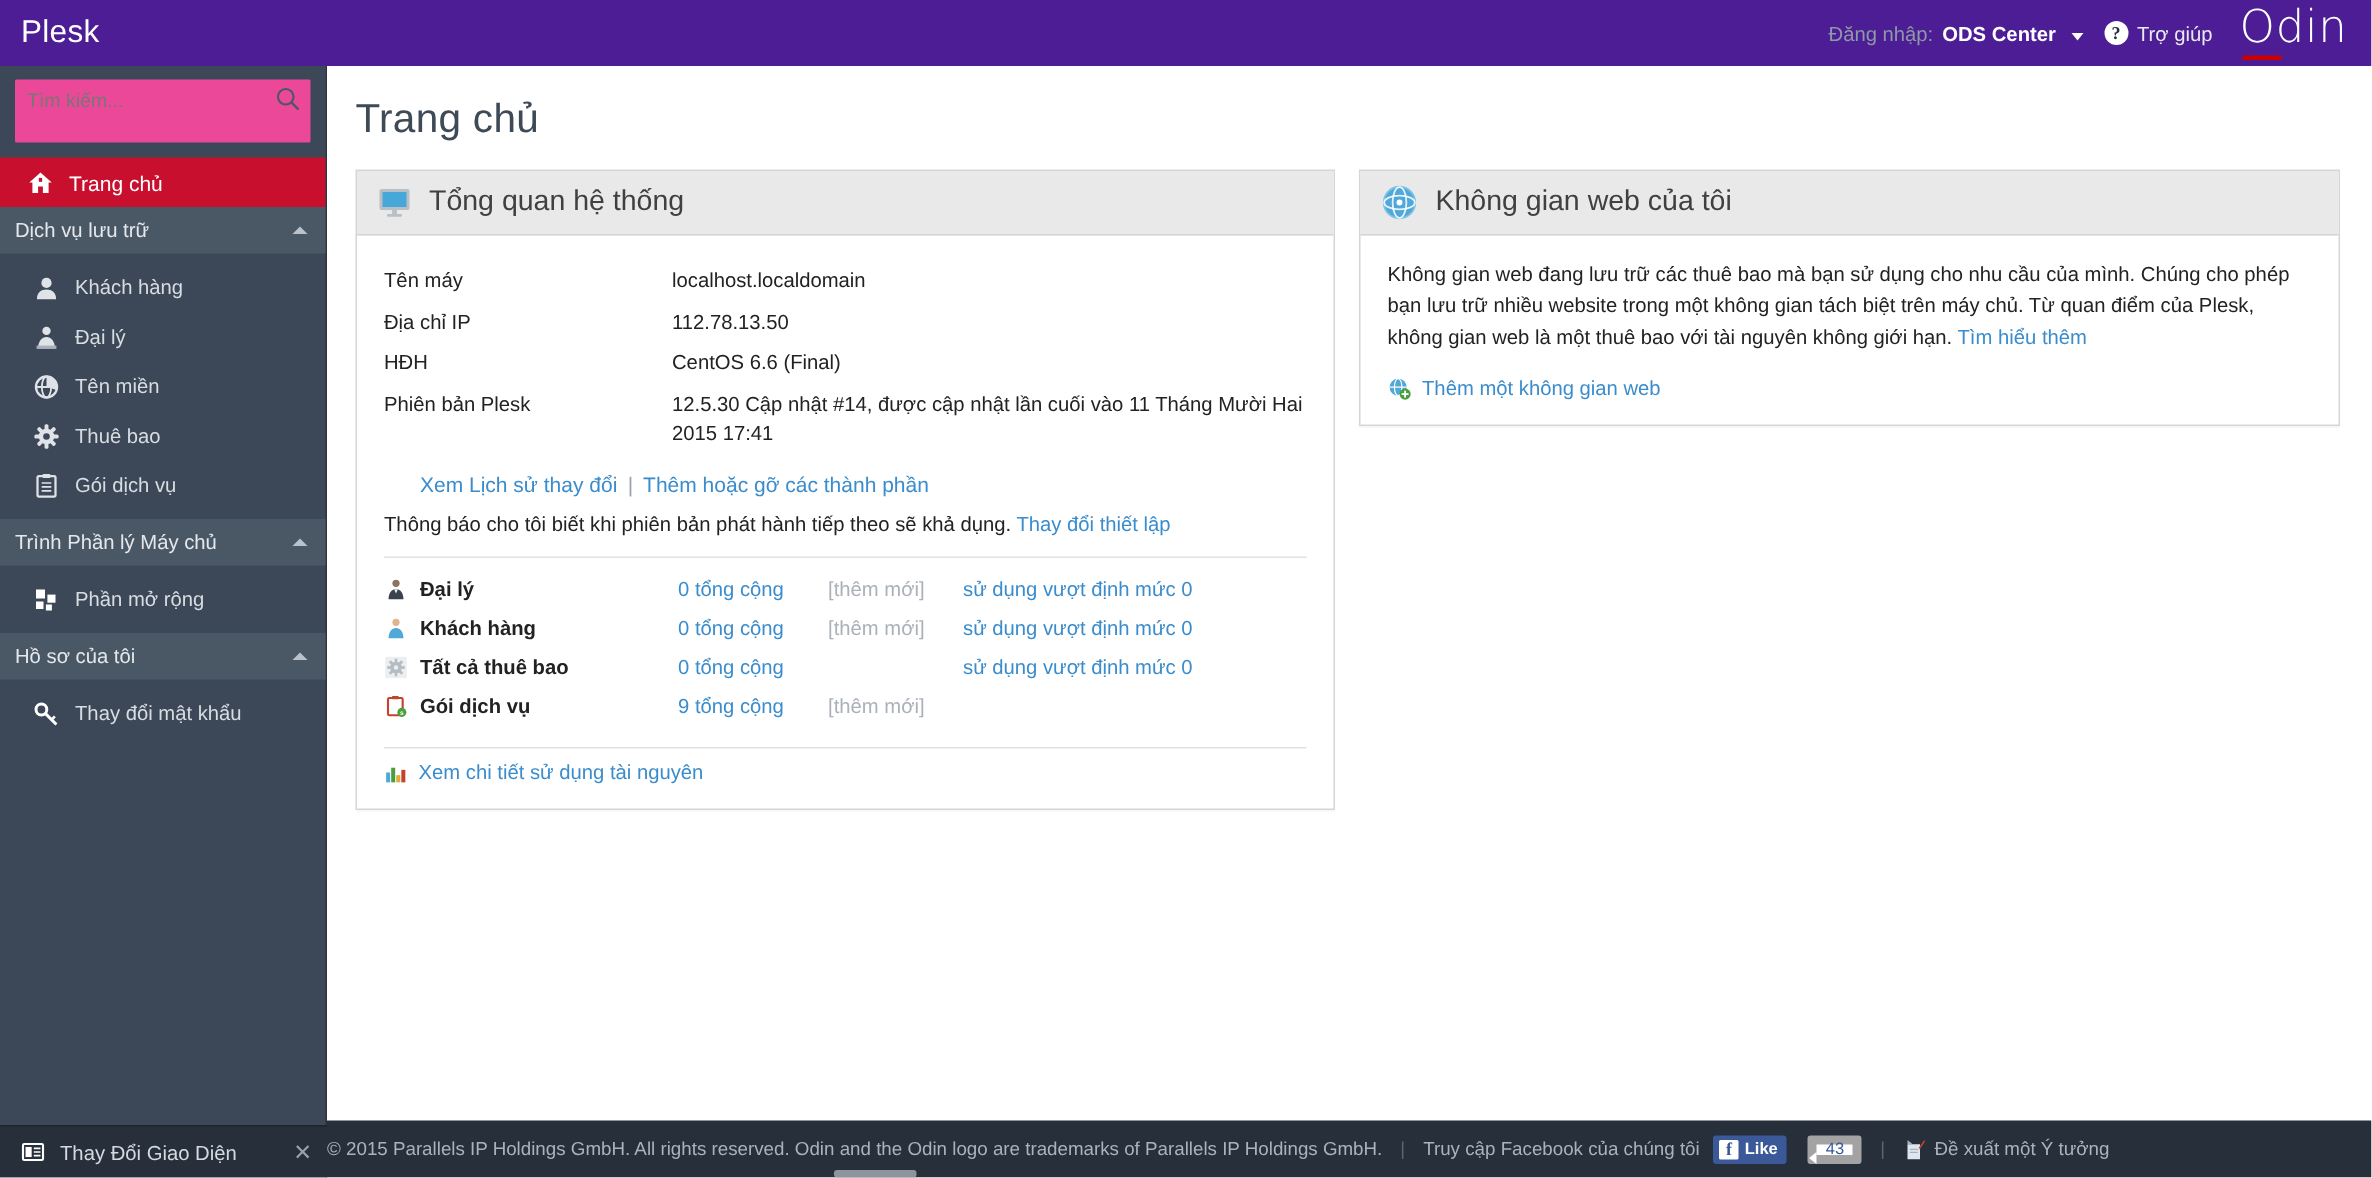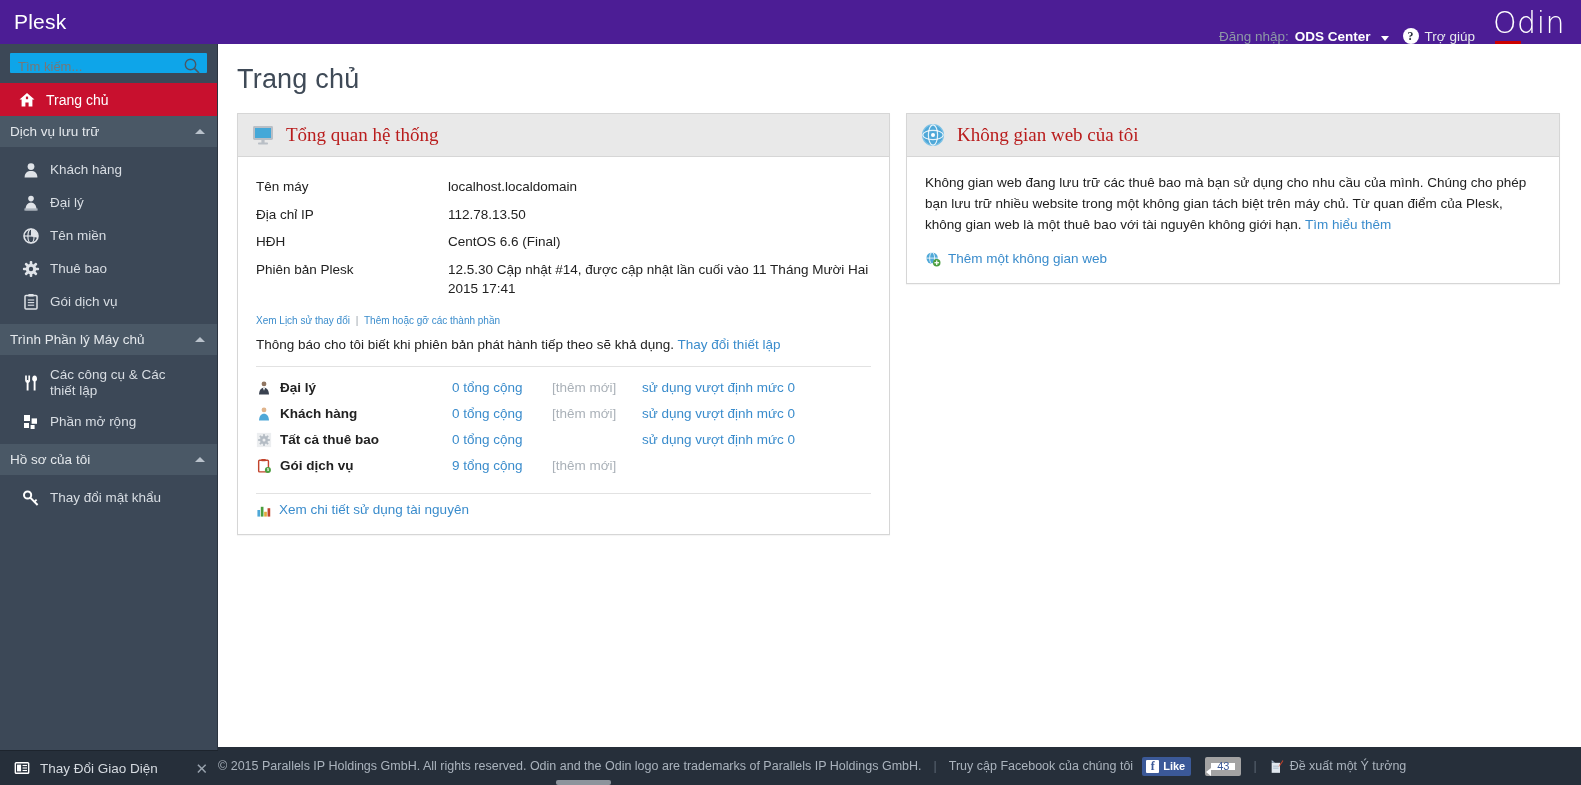--- a/index.html
+++ b/index.html
@@ -14,21 +14,21 @@
   
   .topbar {
     position: absolute; top: 0; left: 0; width: 1581px; height: 44px;
     background: #4c1d95;
     display: flex; align-items: center;
   }
   .brand {
     color: #ffffff; font-size: 21px; padding-left: 14px; letter-spacing: .2px;
   }
   .topbar-right {
-    margin-left: auto; display: flex; align-items: flex-end;
+    margin-left: auto; display: flex; align-items: center;
     padding-right: 16px; gap: 14px; height: 100%;
   }
   .login-wrap { display: flex; align-items: baseline; gap: 6px; }
   .login-label { color: #8e99a6; font-size: 13.5px; }
   .login-user { color: #ffffff; font-size: 13.5px; font-weight: bold; }
   .caret-down {
     display: inline-block; width: 0; height: 0; margin-left: 4px;
     border-left: 4px solid transparent; border-right: 4px solid transparent;
     border-top: 5px solid #ffffff;
   }
@@ -53,21 +53,21 @@
   
   .sidebar {
     position: absolute; top: 44px; left: 0; width: 218px; height: 741px;
     background: #3c4857;
     border-right: 1px solid #2b3440;
   }
   .search-row {
     background: #3c4857; padding: 9px 10px 10px 10px;
   }
   .search-box {
-    position: relative; background: #0ea5e9; height: 20px; border-radius: 1px;
+    position: relative; background: #ec4899; height: 42px; border-radius: 1px;
   }
   .search-box input {
     width: 100%; height: 26px; border: 0; outline: none;
     padding: 0 28px 0 8px; font-size: 13px; color: #333;
     font-family: "Liberation Sans", sans-serif; background: transparent;
   }
   .search-box input::placeholder { color: #777; }
   .search-ico {
     position: absolute; right: 6px; top: 4px; width: 18px; height: 18px;
     pointer-events: none;
@@ -124,36 +124,36 @@
     box-shadow: 0 1px 1px rgba(0,0,0,.04);
   }
   .card-left { width: 653px; }
   .card-right { width: 654px; }
   .card-head {
     background: #e9e9e9; border-bottom: 1px solid #d6d6d6;
     display: flex; align-items: center; gap: 11px;
     height: 43px; padding-left: 13px;
   }
   .card-head h2 {
-    font-size: 19px; font-weight: normal; color: #b91c1c; font-family: Liberation Serif, serif;
+    font-size: 19px; font-weight: normal; color: #404040;
   }
   .card-body { padding: 16px 18px 16px 18px; }
 
   .sysinfo { width: 100%; border-collapse: collapse; }
   .sysinfo td {
     font-size: 13.5px; color: #222; padding: 4px 0; vertical-align: top;
     line-height: 1.45;
   }
   .sysinfo td.k { width: 192px; color: #222; }
   .sysinfo td.v { color: #222; }
 
   a.lnk { color: #3a8ccc; text-decoration: none; cursor: pointer; }
   .sep-pipe { color: #9aa3ab; padding: 0 3px; }
 
-  .links-row { margin-top: 12px; font-size: 10px; }
+  .links-row { margin-top: 12px; font-size: 14px; margin-left: 24px; }
   .notice-row { margin-top: 11px; font-size: 13.5px; color: #222; }
   .hr { border-top: 1px solid #e2e2e2; margin: 14px 0 8px 0; }
 
   .stats { width: 100%; border-collapse: collapse; }
   .stats td { padding: 5px 0; font-size: 13.5px; vertical-align: middle; }
   .stats td.name { font-weight: bold; color: #222; width: 196px; }
   .stats td.name .row-in { display: flex; align-items: center; gap: 8px; }
   .stats td.total { width: 100px; }
   .stats td.add { width: 90px; color: #aab1b8; }
   .stats td.over { }
@@ -290,29 +290,20 @@
         </svg>
         <span class="lbl">Gói dịch vụ</span>
       </div>
     </div>
 
     <div class="nav-section">
       <span>Trình Phần lý Máy chủ</span>
       <span class="chev"></span>
     </div>
     <div class="nav-sub">
-      <div class="nav-item two-line">
-        <svg class="ico" viewBox="0 0 18 18">
-          <path d="M4 1.5 v5 a1.6 1.6 0 0 0 3.2 0 v-5" fill="none" stroke="#ffffff" stroke-width="1.7"></path>
-          <line x1="5.6" y1="6" x2="5.6" y2="16.5" stroke="#ffffff" stroke-width="1.9"></line>
-          <path d="M12.6 1.5 c-1.6 0 -2.4 1.6 -2.4 3.4 c0 1.5 .8 2.5 2.4 2.5 c1.6 0 2.4 -1 2.4 -2.5 c0 -1.8 -.8 -3.4 -2.4 -3.4 z" fill="#ffffff"></path>
-          <line x1="12.6" y1="6.5" x2="12.6" y2="16.5" stroke="#ffffff" stroke-width="1.9"></line>
-        </svg>
-        <span class="lbl">Các công cụ &amp; Các thiết lập</span>
-      </div>
       <div class="nav-item">
         <svg class="ico" viewBox="0 0 18 18">
           <rect x="2" y="2" width="6" height="6" fill="#ffffff"></rect>
           <rect x="9.6" y="5.4" width="5.4" height="5.4" fill="#ffffff"></rect>
           <rect x="2" y="10" width="5" height="5" fill="#ffffff"></rect>
           <rect x="8.6" y="12" width="4" height="4" fill="#ffffff"></rect>
         </svg>
         <span class="lbl">Phần mở rộng</span>
       </div>
     </div>

